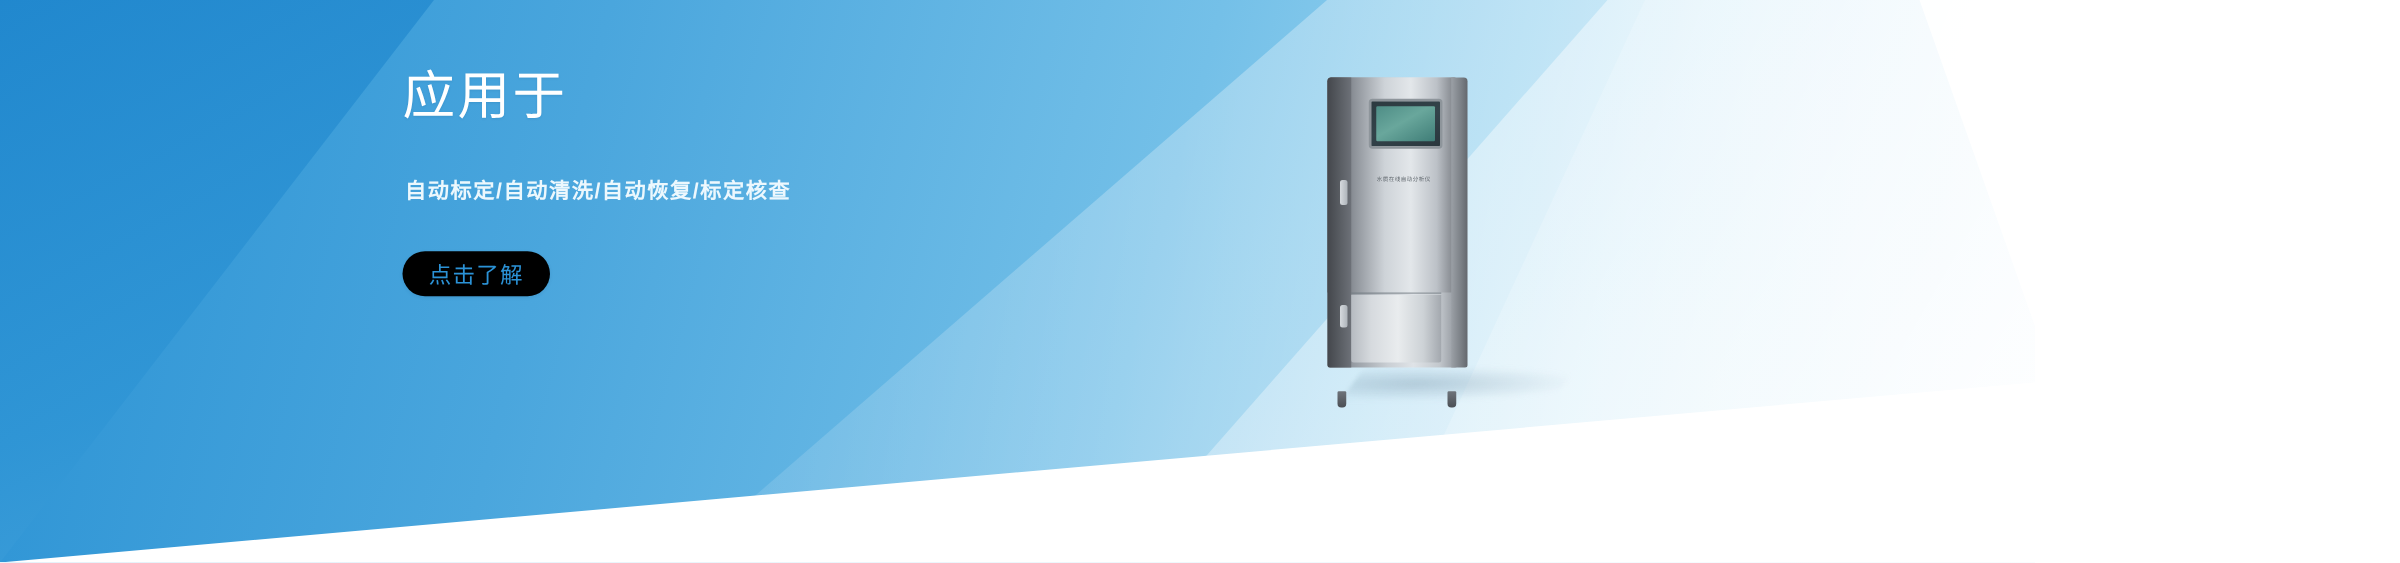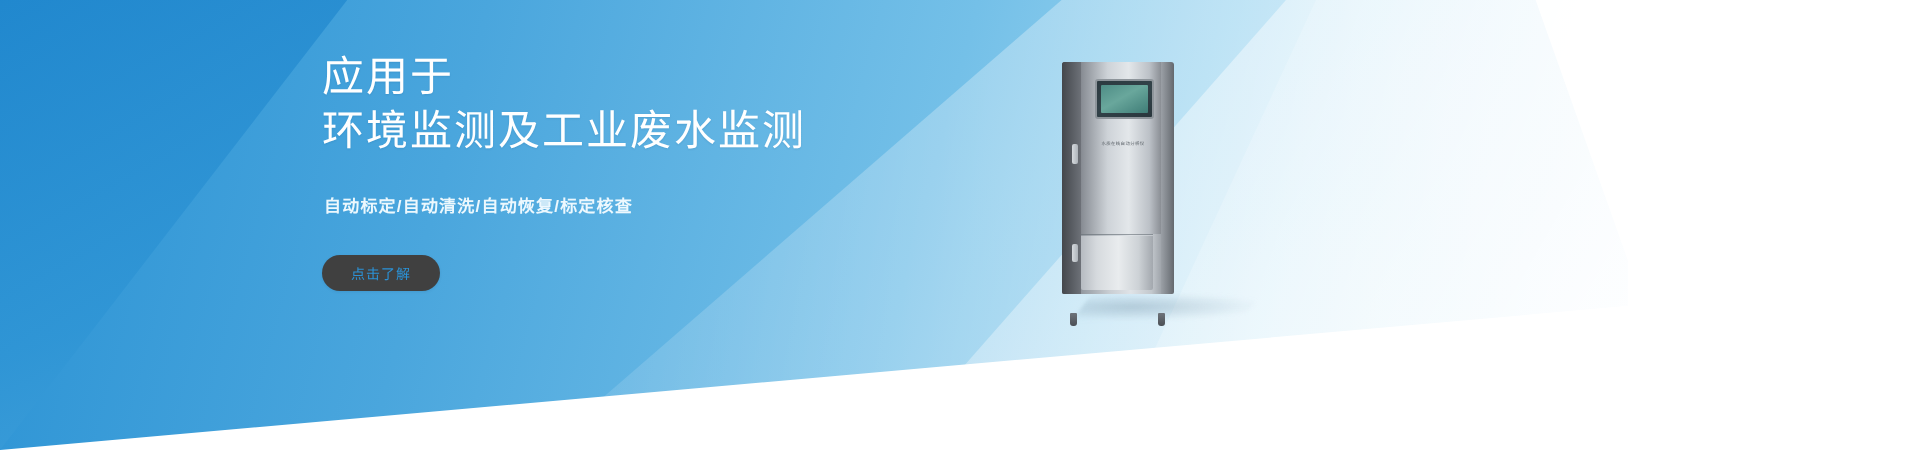--- a/index.html
+++ b/index.html
@@ -71,23 +71,23 @@
     font-size:17px;
     letter-spacing:1.2px;
     font-weight:700;
     opacity:.97;
   }
   .cta{
     display:block;
     margin-top:38px;
     width:118px;height:36px;
     border:none;border-radius:18px;
-    background:#404040;
+    background:#000000;
     color:#2b92d6;
-    font-size:14px;
+    font-size:18px;
     letter-spacing:1px;
     font-family:Liberation Mono, monospace;
     cursor:pointer;
     box-shadow:0 1px 3px rgba(0,50,90,.10);
   }
 
   
   .device{
     position:absolute;left:1062px;top:62px;width:112px;height:252px;
   }
@@ -174,21 +174,20 @@
   <div class="bg-deep-left"></div>
   <div class="bg-light-wedge"></div>
   <div class="bg-pale-wedge"></div>
   <div class="bg-white-edge-right"></div>
   <div class="bg-white-top-right"></div>
   <div class="bg-white-diag"></div>
 
   <div class="copy">
     <h1 class="headline">
       <span class="l1">应用于</span>
-      <span class="l2">环境监测及工业废水监测</span>
     </h1>
     <p class="subhead">自动标定/自动清洗/自动恢复/标定核查</p>
     <button class="cta">点击了解</button>
   </div>
 
   <div class="device">
     <div class="dev-shadow"></div>
     <div class="dev-body"></div>
     <div class="dev-top-dark"></div>
     <div class="dev-left-rail"></div>

